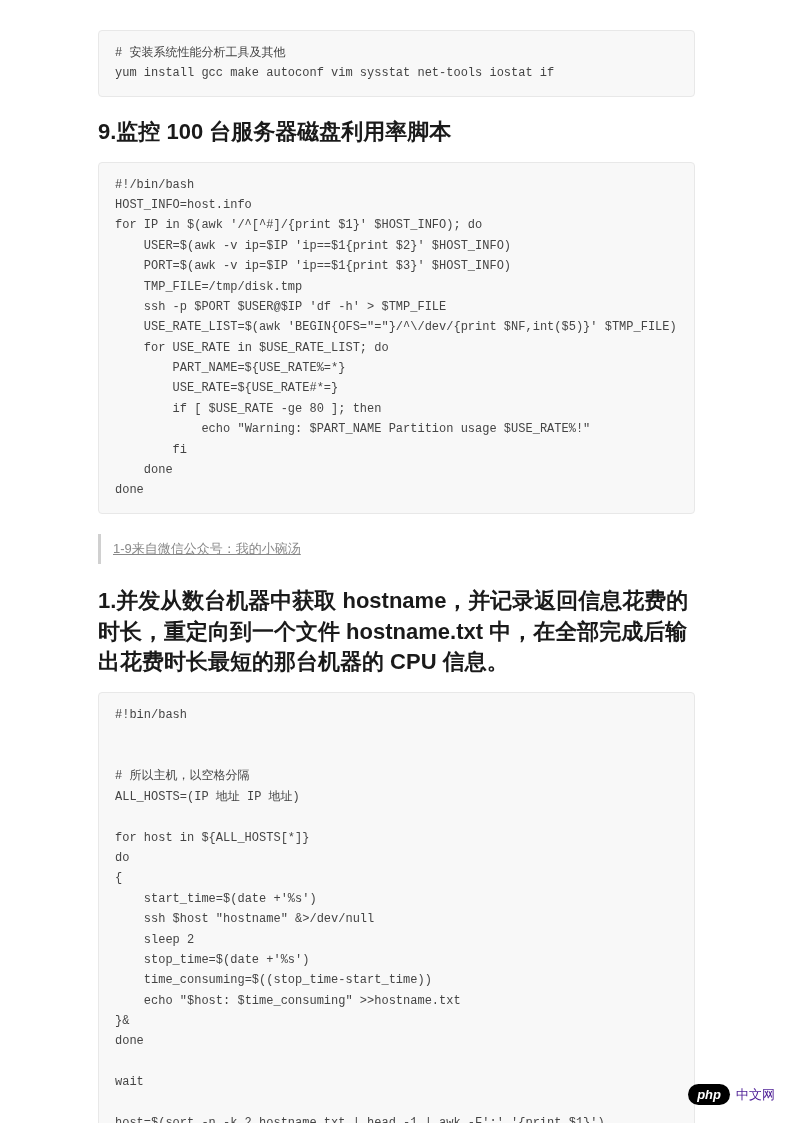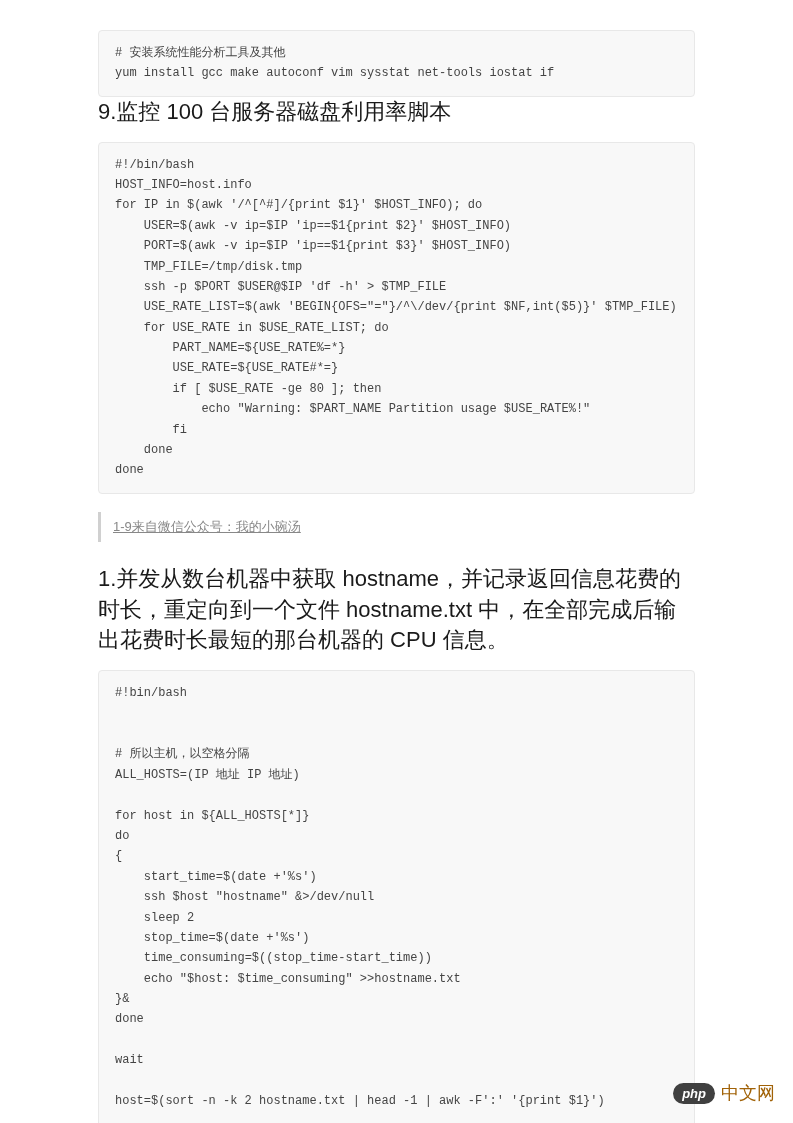--- a/index.html
+++ b/index.html
@@ -12,30 +12,31 @@
       background: #ffffff;
       width: 793px;
       padding: 30px 98px 40px 98px;
       color: #333;
     }
     .code-block {
       background: #f8f8f8;
       border: 1px solid #e8e8e8;
       border-radius: 4px;
       padding: 12px 16px;
+      margin-bottom: 20px;
       font-family: "Courier New", Consolas, monospace;
       font-size: 12px;
       line-height: 1.7;
       color: #444;
       white-space: pre-wrap;
       word-break: break-all;
     }
     h2 {
       font-size: 22px;
-      font-weight: normal;
+      font-weight: bold;
       color: #1a1a1a;
       margin-bottom: 14px;
       line-height: 1.4;
     }
     .quote-block {
       border-left: 3px solid #d0d0d0;
       padding: 6px 12px;
       margin: 18px 0 22px 0;
       color: #888;
       font-size: 13px;
@@ -43,31 +44,31 @@
     }
     .footer-logo {
       position: fixed;
       bottom: 18px;
       right: 18px;
       display: flex;
       align-items: center;
       gap: 6px;
     }
     .php-badge {
-      background: #404040;
+      background: #000000;
       color: #fff;
       font-weight: bold;
       font-size: 13px;
       padding: 3px 9px;
       border-radius: 12px;
       font-style: italic;
     }
     .cn-text {
-      color: #a16207;
-      font-size: 18px;
+      color: #4c1d95;
+      font-size: 13px;
     }
   </style>
 </head>
 <body>
 
 <div class="code-block"># 安装系统性能分析工具及其他
 yum install gcc make autoconf vim sysstat net-tools iostat if</div>
 
 <h2>9.监控 100 台服务器磁盘利用率脚本</h2>
 

